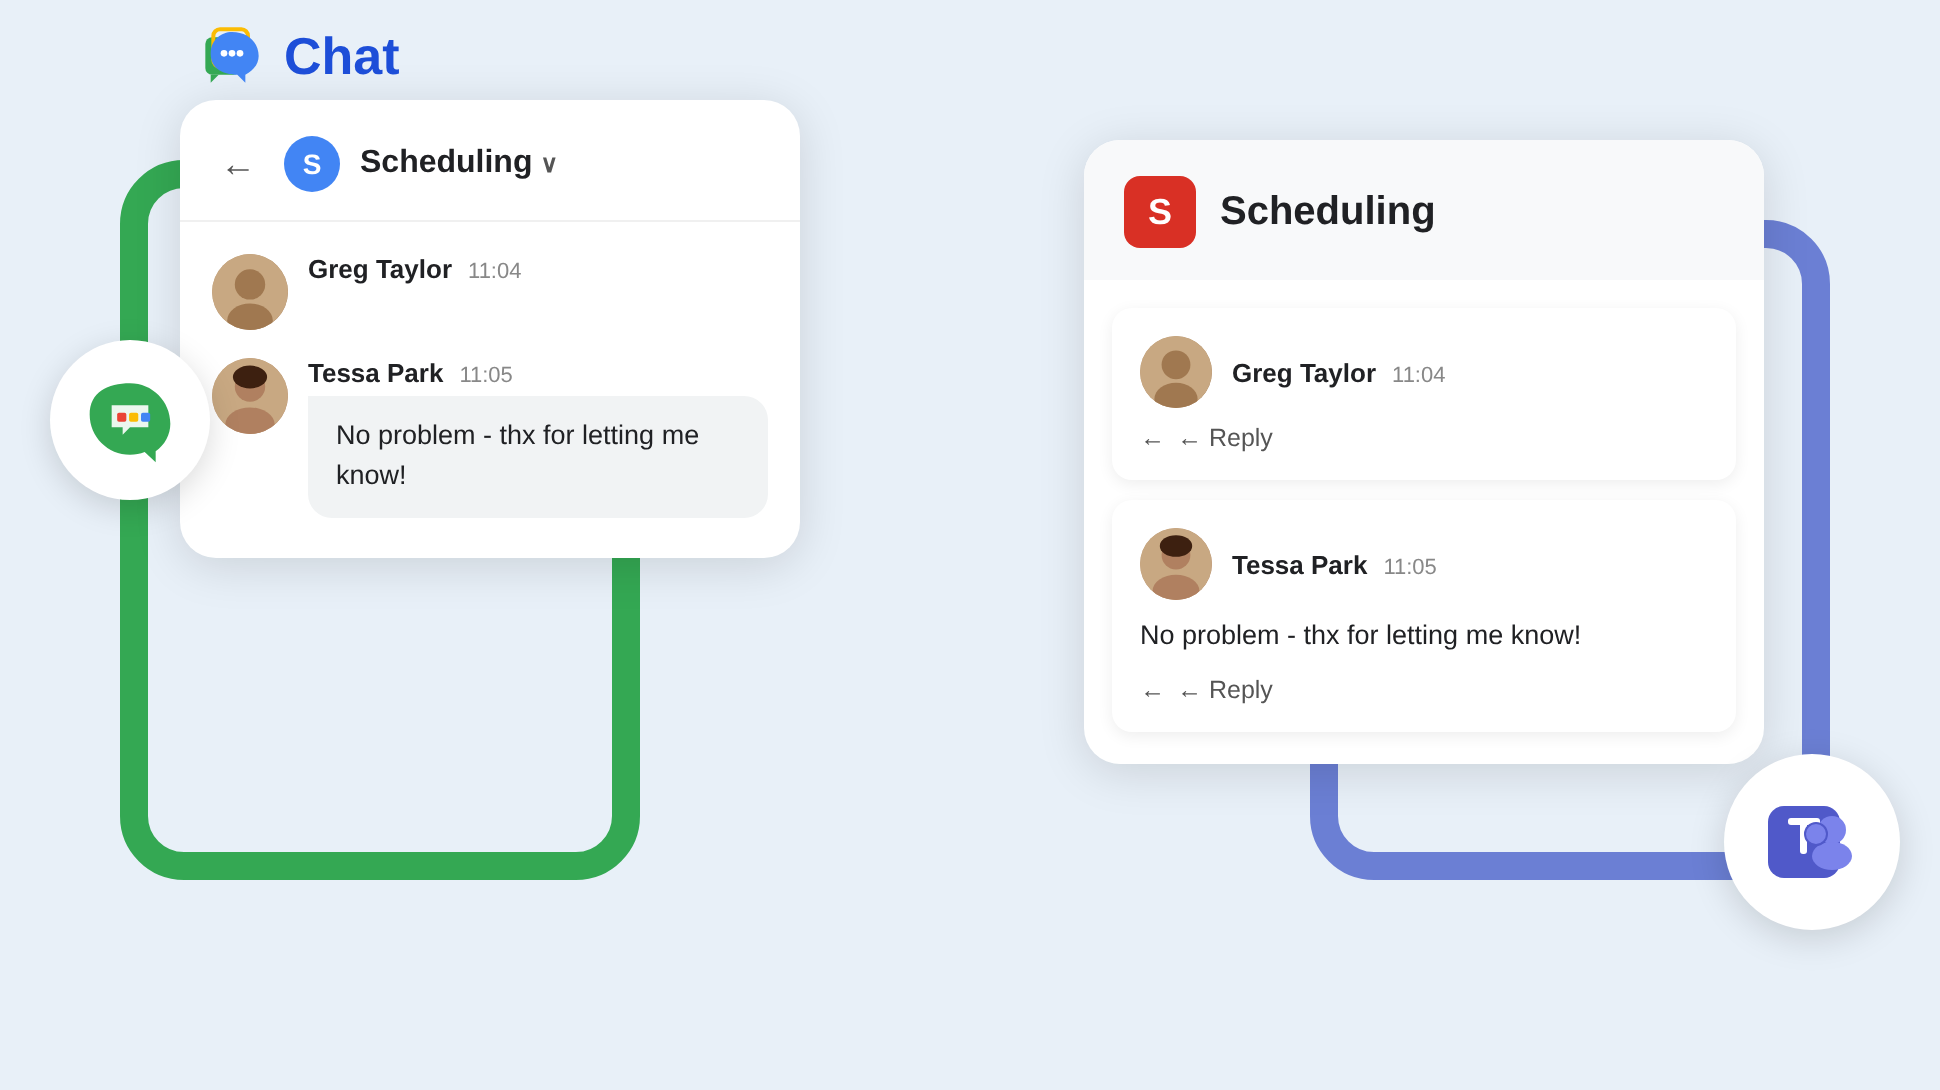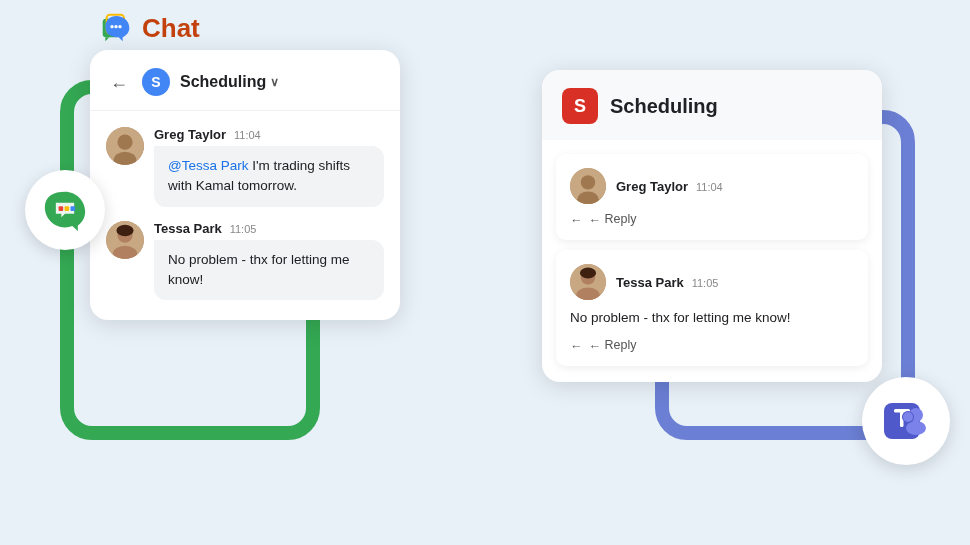--- a/index.html
+++ b/index.html
@@ -203,21 +203,21 @@
     }
 
     .app-title-icon {
       width: 32px;
       height: 32px;
     }
 
     .app-title-text {
       font-size: 26px;
       font-weight: 600;
-      color: #c2410c;
+      color: #1d4ed8;
     }
 
     
     .panel-right {
       right: 88px;
       top: 70px;
       width: 340px;
       padding: 0 0 16px 0;
     }
 
@@ -392,23 +392,20 @@
             <circle cx="20" cy="20" r="20" fill="#c8a882"></circle>
             <circle cx="20" cy="16" r="8" fill="#a07850"></circle>
             <ellipse cx="20" cy="35" rx="12" ry="9" fill="#a07850"></ellipse>
           </svg>
         </div>
         <div class="msg-content">
           <div class="msg-header">
             <span class="msg-name">Greg Taylor</span>
             <span class="msg-time">11:04</span>
           </div>
-          <div class="msg-bubble">
-            <span class="mention">@Tessa Park</span> I'm trading shifts with Kamal tomorrow.
-          </div>
         </div>
       </div>
 
       <div class="message-row">
         <div class="msg-avatar avatar-tessa">
           <svg class="face-svg" viewBox="0 0 40 40" xmlns="http://www.w3.org/2000/svg">
             <circle cx="20" cy="20" r="20" fill="#c8a882"></circle>
             <circle cx="20" cy="15" r="8" fill="#b08060"></circle>
             <ellipse cx="20" cy="35" rx="13" ry="9" fill="#b08060"></ellipse>
 

